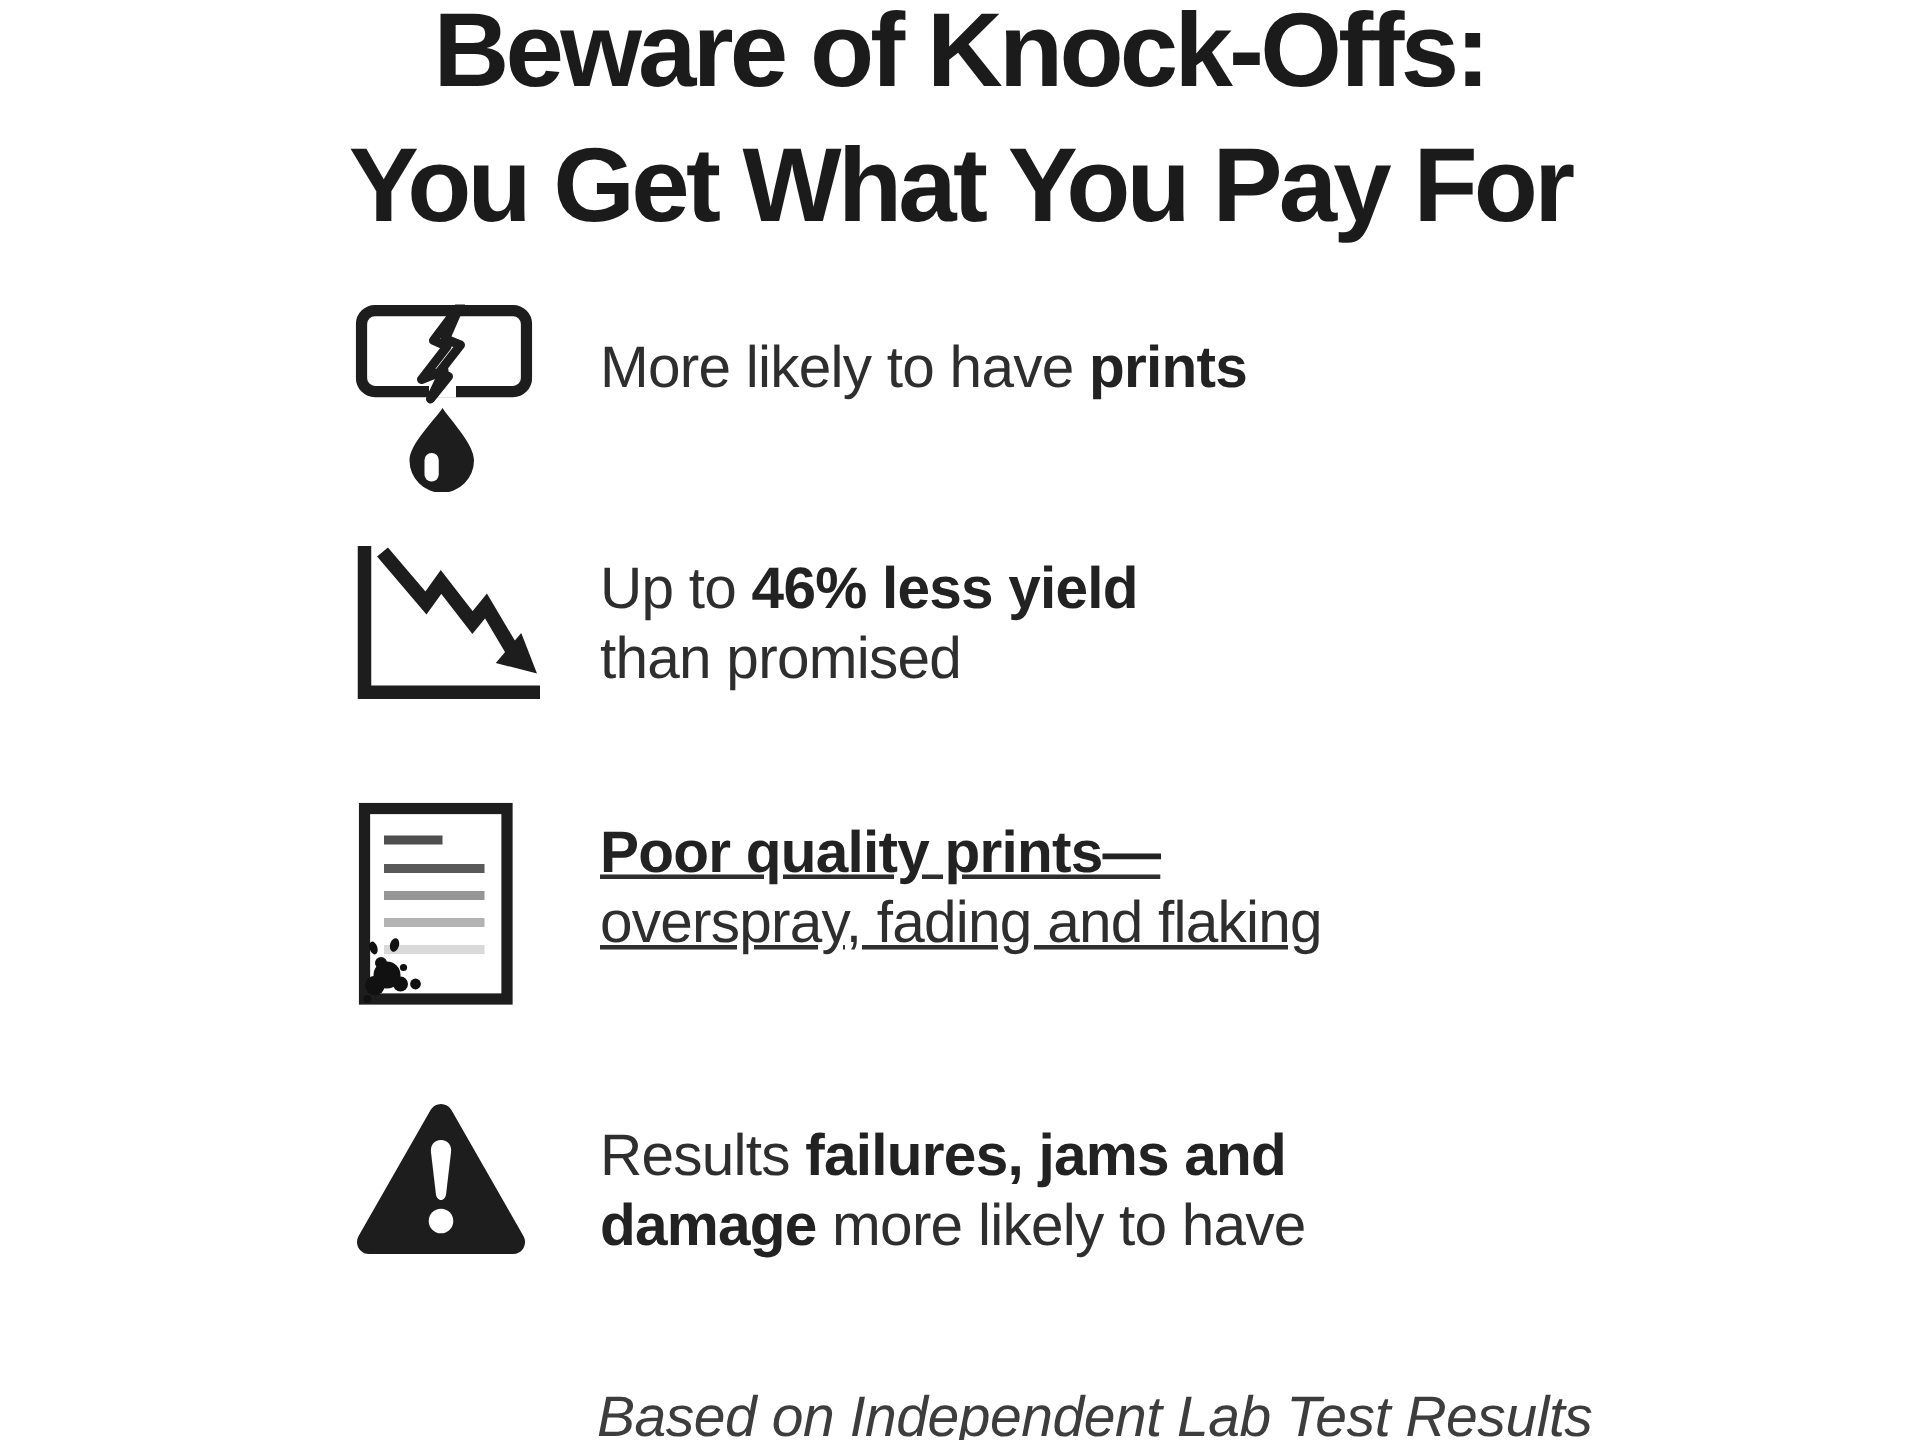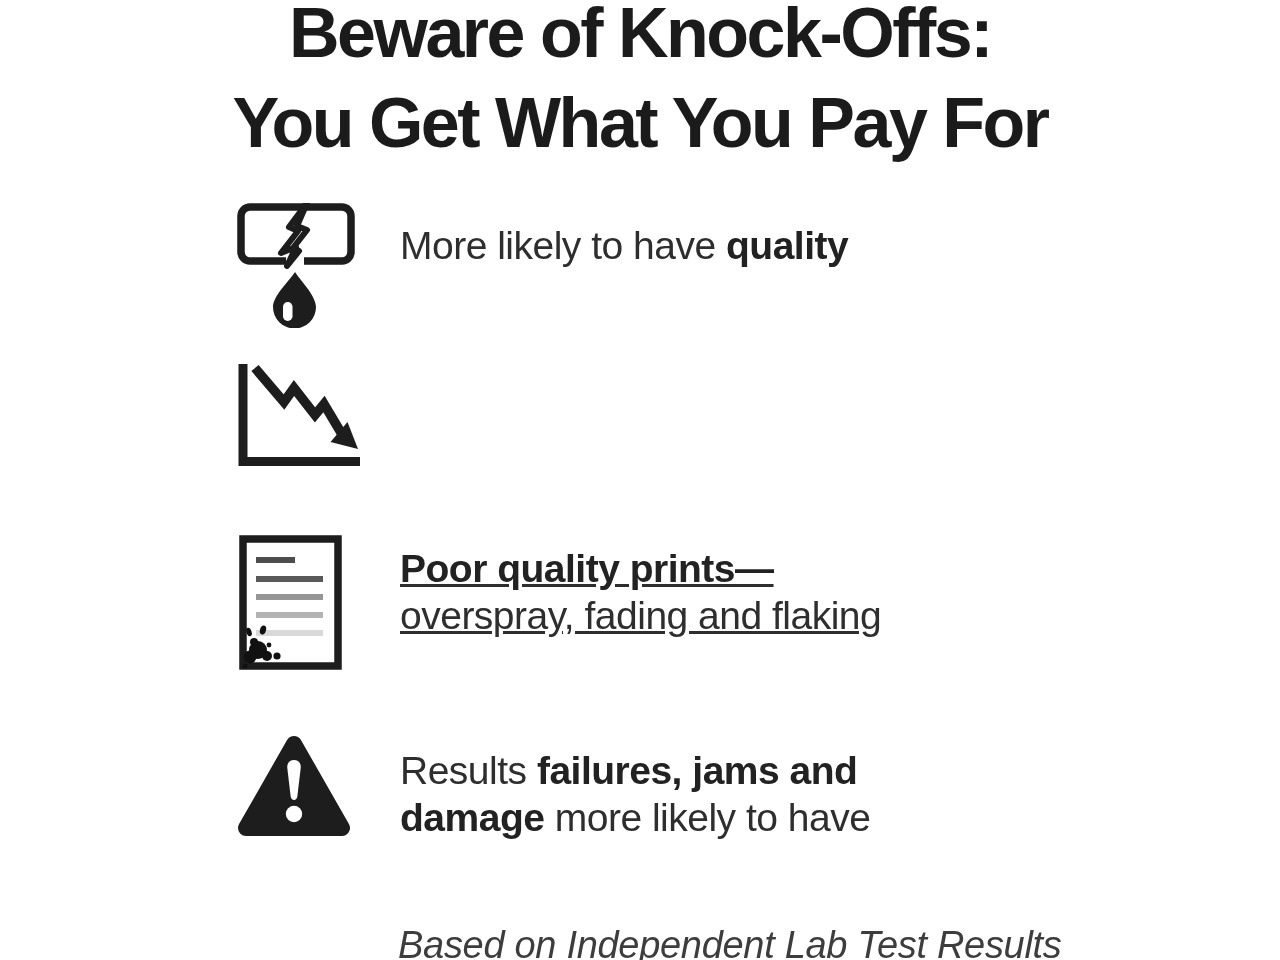--- a/index.html
+++ b/index.html
@@ -67,31 +67,33 @@
   <div class="row" style="top:203px; height:125px;">
     <div class="icon-box">
       <svg width="118" height="125" viewBox="0 0 118 125">
         <rect x="4" y="4" width="110" height="54" rx="9" fill="#ffffff" stroke="#1d1d1d" stroke-width="7.5"></rect>
         <rect x="49" y="52" width="18" height="10" fill="#ffffff"></rect>
         <path d="M70,0 L52,24 L61,28 L44,50 L59,44 L50,63 L62,48 L56,45 L70,27 L60,23 Z" fill="#ffffff" stroke="#1d1d1d" stroke-width="6" stroke-linejoin="round"></path>
         <path d="M58,69 C52,78 36,93 36,104 A21.5,21.5 0 0 0 79,104 C79,93 64,78 58,69 Z" fill="#1d1d1d"></path>
         <rect x="46" y="99" width="9.5" height="19" rx="4.7" fill="#ffffff"></rect>
       </svg>
     </div>
-    <div class="text-box" style="top:19px;"><span>More likely to have </span><b>quality</b></div>
+    <div class="text-box" style="top:19px;"><span>More likely to have </span><b>prints</b></div>
   </div>
 
   <div class="row" style="top:362px; height:106px;">
     <div class="icon-box">
       <svg width="126" height="106" viewBox="0 0 126 106">
         <polyline points="6,2 6,99.5 123,99.5" fill="none" stroke="#1d1d1d" stroke-width="9"></polyline>
         <polyline points="18,6 47,40 57,26 78,53 87,42 106,74" fill="none" stroke="#1d1d1d" stroke-width="9.5"></polyline>
         <polygon points="121,87 93.5,80 110.5,60" fill="#1d1d1d"></polygon>
       </svg>
     </div>
+    <div class="text-box" style="top:7px;"><span>Up to </span><b>46% less yield</b><span>
+than promised</span></div>
   </div>
 
   <div class="row" style="top:535px; height:135px;">
     <div class="icon-box" style="left:2px;">
       <svg width="103" height="135" viewBox="0 0 103 135">
         <rect x="4" y="4" width="95" height="127" fill="#ffffff" stroke="#1d1d1d" stroke-width="7.5"></rect>
         <line x1="17" y1="25" x2="56" y2="25" stroke="#4d4d4d" stroke-width="6"></line>
         <line x1="17" y1="44" x2="84" y2="44" stroke="#595959" stroke-width="6"></line>
         <line x1="17" y1="62" x2="84" y2="62" stroke="#969696" stroke-width="6"></line>
         <line x1="17" y1="80" x2="84" y2="80" stroke="#b3b3b3" stroke-width="6"></line>

